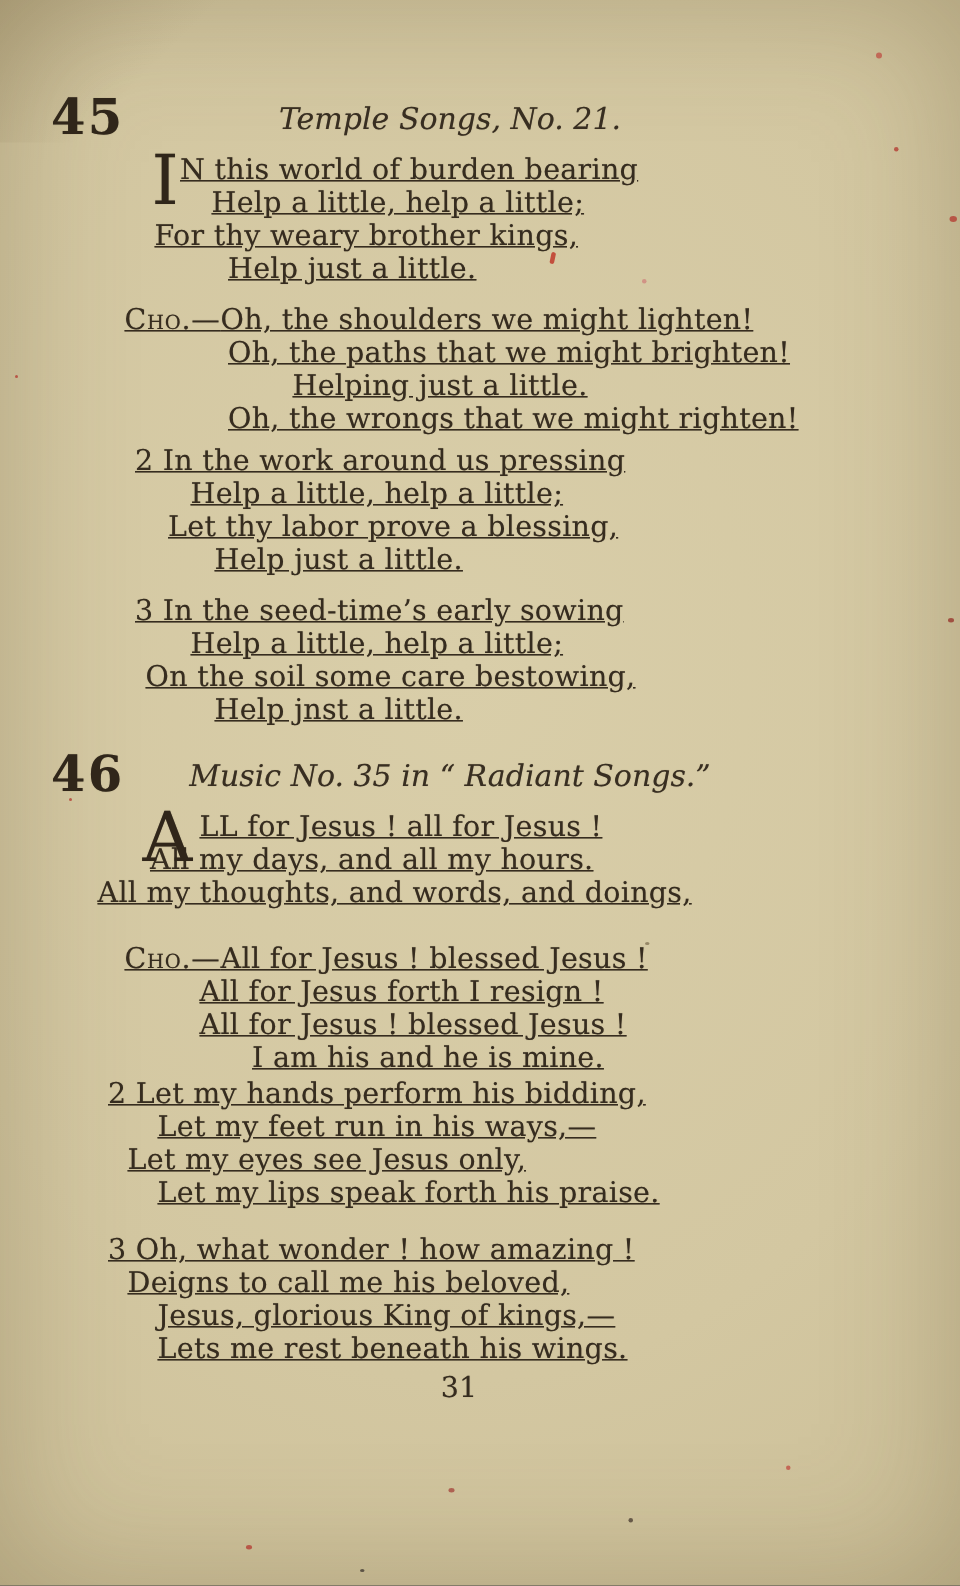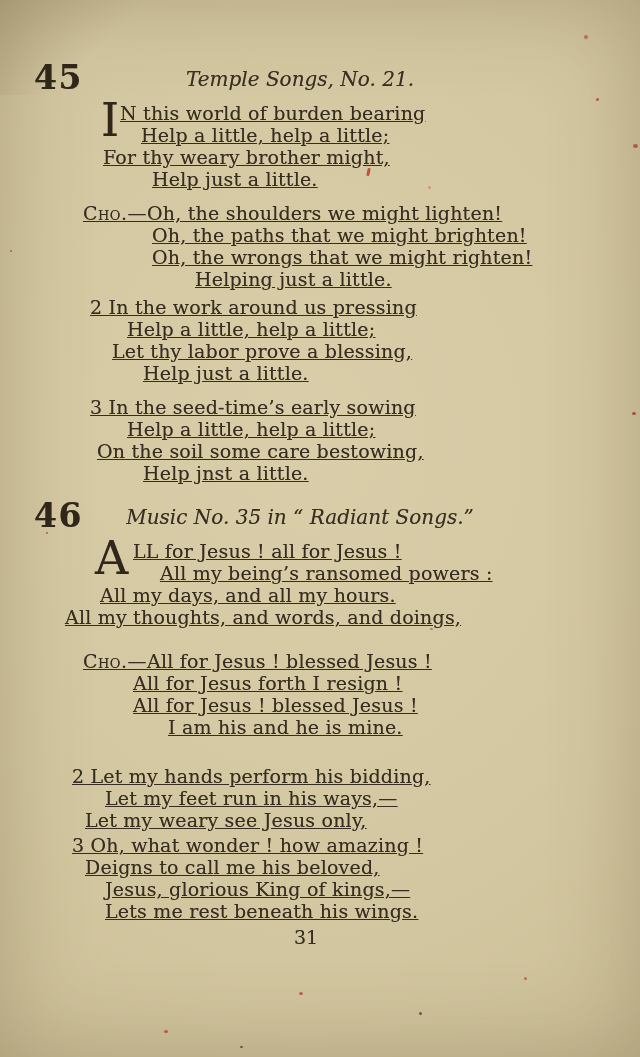--- a/index.html
+++ b/index.html
@@ -52,31 +52,31 @@
 
   <header class="hymn-header" style="margin-top:60px">
     <div class="hymn-number">45</div>
     <div class="hymn-title">Temple Songs, No. 21.</div>
   </header>
 
   <section class="stanza" style="margin-top:4px; margin-bottom:12px">
     <span class="dropcap" style="left:101px; top:-3px">I</span>
     <div class="ln" style="margin-left:120px">N this world of burden bearing</div>
     <div class="ln" style="margin-left:141px">Help a little, help a little;</div>
-    <div class="ln" style="margin-left:103px">For thy weary brother might,</div>
+    <div class="ln" style="margin-left:103px">For thy weary brother kings,</div>
     <div class="ln" style="margin-left:152px">Help just a little.</div>
   </section>
 
   <section class="stanza" style="margin-bottom:6px">
     <div class="ln" style="margin-left:83px">
       <span class="chorus-label">Cho.—</span><span>Oh, the shoulders we might lighten!</span>
     </div>
     <div class="ln" style="margin-left:152px">Oh, the paths that we might brighten!</div>
+    <div class="ln" style="margin-left:195px">Helping just a little.</div>
     <div class="ln" style="margin-left:152px">Oh, the wrongs that we might righten!</div>
-    <div class="ln" style="margin-left:195px">Helping just a little.</div>
   </section>
 
   <section class="stanza" style="margin-bottom:12px">
     <div class="ln" style="margin-left:90px">2 In the work around us pressing</div>
     <div class="ln" style="margin-left:127px">Help a little, help a little;</div>
     <div class="ln" style="margin-left:112px">Let thy labor prove a blessing,</div>
     <div class="ln" style="margin-left:143px">Help just a little.</div>
   </section>
 
   <section class="stanza" style="margin-bottom:12px">
@@ -87,38 +87,38 @@
   </section>
 
   <header class="hymn-header" style="margin-top:14px">
     <div class="hymn-number">46</div>
     <div class="hymn-title">Music No. 35 in “ Radiant Songs.”</div>
   </header>
 
   <section class="stanza" style="margin-top:4px; margin-bottom:22px">
     <span class="dropcap" style="left:95px; top:-3px">A</span>
     <div class="ln" style="margin-left:133px">LL for Jesus ! all for Jesus !</div>
-    <div class="ln" style="margin-left:160px">All my being’s ransomed powers :</div>
     <div class="ln" style="margin-left:100px">All my days, and all my hours.</div>
     <div class="ln" style="margin-left:65px">All my thoughts, and words, and doings,</div>
   </section>
 
-  <section class="stanza" style="margin-bottom:27px">
+  <section class="stanza" style="margin-bottom:2px">
     <div class="ln" style="margin-left:83px">
       <span class="chorus-label">Cho.—</span><span>All for Jesus ! blessed Jesus !</span>
     </div>
     <div class="ln" style="margin-left:133px">All for Jesus forth I resign !</div>
     <div class="ln" style="margin-left:133px">All for Jesus ! blessed Jesus !</div>
     <div class="ln" style="margin-left:168px">I am his and he is mine.</div>
   </section>
 
-  <section class="stanza" style="margin-bottom:3px">
+  <section class="stanza" style="margin-bottom:16px">
     <div class="ln" style="margin-left:72px">2 Let my hands perform his bidding,</div>
     <div class="ln" style="margin-left:105px">Let my feet run in his ways,—</div>
-    <div class="ln" style="margin-left:85px">Let my weary see Jesus only,</div>
+    <div class="ln" style="margin-left:85px">Let my eyes see Jesus only,</div>
+    <div class="ln" style="margin-left:105px">Let my lips speak forth his praise.</div>
   </section>
 
   <section class="stanza" style="margin-bottom:0">
     <div class="ln" style="margin-left:72px">3 Oh, what wonder ! how amazing !</div>
     <div class="ln" style="margin-left:85px">Deigns to call me his beloved,</div>
     <div class="ln" style="margin-left:105px">Jesus, glorious King of kings,—</div>
     <div class="ln" style="margin-left:105px">Lets me rest beneath his wings.</div>
   </section>
 
   <div class="page-number" style="margin-top:4px">31</div>

